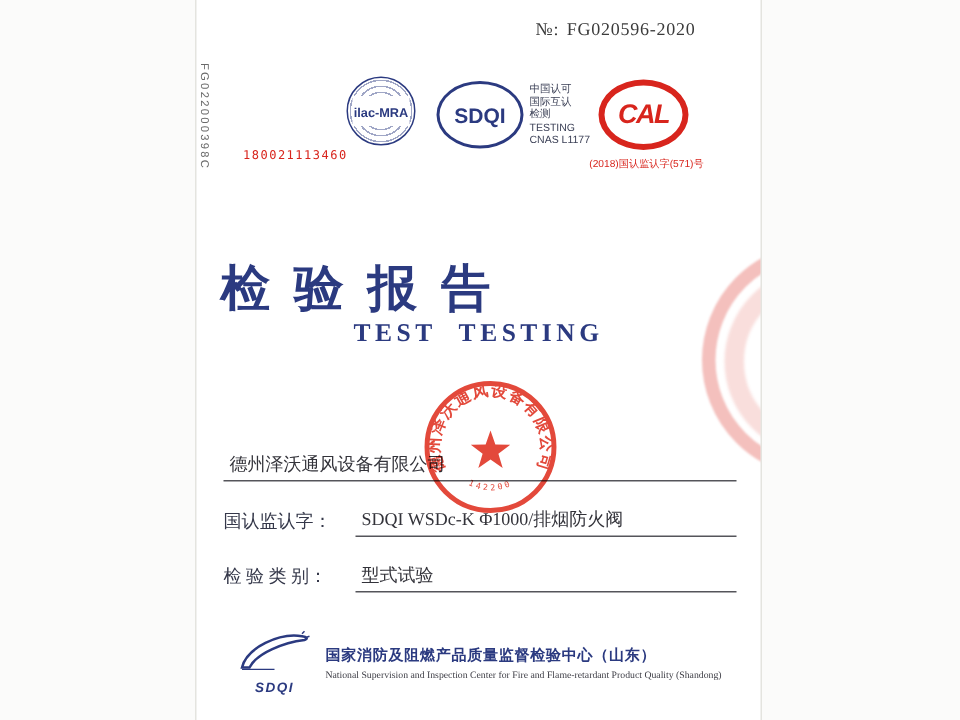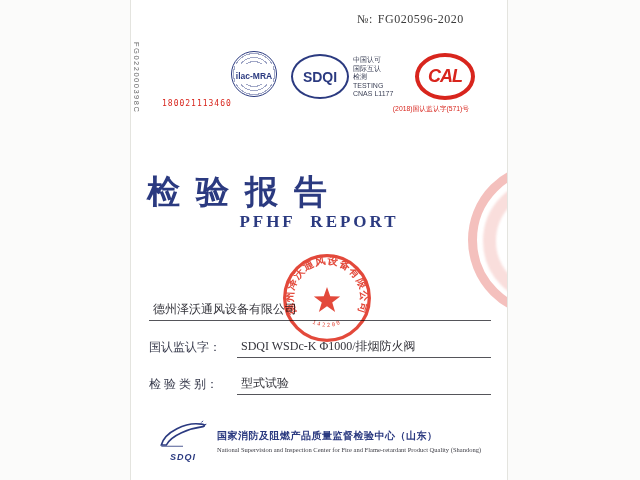--- a/index.html
+++ b/index.html
@@ -32,21 +32,21 @@
                font-family:"Liberation Sans","DejaVu Sans",sans-serif; }
 
   .cnas-ellipse { position:absolute; left:160px; top:54px; width:58px; height:45px; border:2.5px solid #2b3a80;
                   border-radius:50%; display:flex; align-items:center; justify-content:center; background:#fff; }
   .cnas-text { color:#2b3a80; font-weight:bold; font-size:14px; letter-spacing:0;
                font-family:"Liberation Sans","DejaVu Sans",sans-serif; }
   .cnas-caption { position:absolute; left:222px; top:56px; color:#3a3f55; font-size:7px; line-height:8.6px;
                   font-family:"Liberation Sans","DejaVu Sans",sans-serif; }
   .cnas-caption .cap-line { white-space:nowrap; }
 
-  .cal-oval { position:absolute; left:284px; top:53px; width:60px; height:47px; border:4px solid #d8251d;
+  .cal-oval { position:absolute; left:268px; top:53px; width:60px; height:47px; border:4px solid #d8251d;
               border-radius:50%; display:flex; align-items:center; justify-content:center; background:#fff; }
   .cal-text { color:#d8251d; font-weight:bold; font-style:italic; font-size:18px; letter-spacing:-1px;
               font-family:"Liberation Sans","DejaVu Sans",sans-serif; }
   .cal-caption { position:absolute; left:252px; top:104px; width:96px; text-align:center; color:#d8251d;
                  font-size:6.8px; white-space:nowrap; font-family:"Liberation Sans","DejaVu Sans",sans-serif; }
 
   
   .title-cn { position:absolute; left:0; top:170px; width:100%; color:#2b3a80;
               font-size:33px; font-weight:bold; letter-spacing:16px; text-indent:16px;
               font-family:"Liberation Sans","DejaVu Sans",sans-serif; }
@@ -109,21 +109,21 @@
       <div class="cap-line">TESTING</div>
       <div class="cap-line">CNAS L1177</div>
     </div>
 
     <div class="cal-oval">
       <span class="cal-text">CAL</span>
     </div>
     <div class="cal-caption">(2018)国认监认字(571)号</div>
 
     <div class="title-cn">检验报告</div>
-    <div class="title-en">PFHF REPORT</div>
+    <div class="title-en">TEST TESTING</div>
 
     <div class="form">
       <div class="form-row">
         <span class="form-value">德州泽沃通风设备有限公司</span>
       </div>
       <div class="form-row">
         <span class="form-label">国认监认字：</span>
         <span class="form-value">SDQI WSDc-K Φ1000/排烟防火阀</span>
       </div>
       <div class="form-row">

